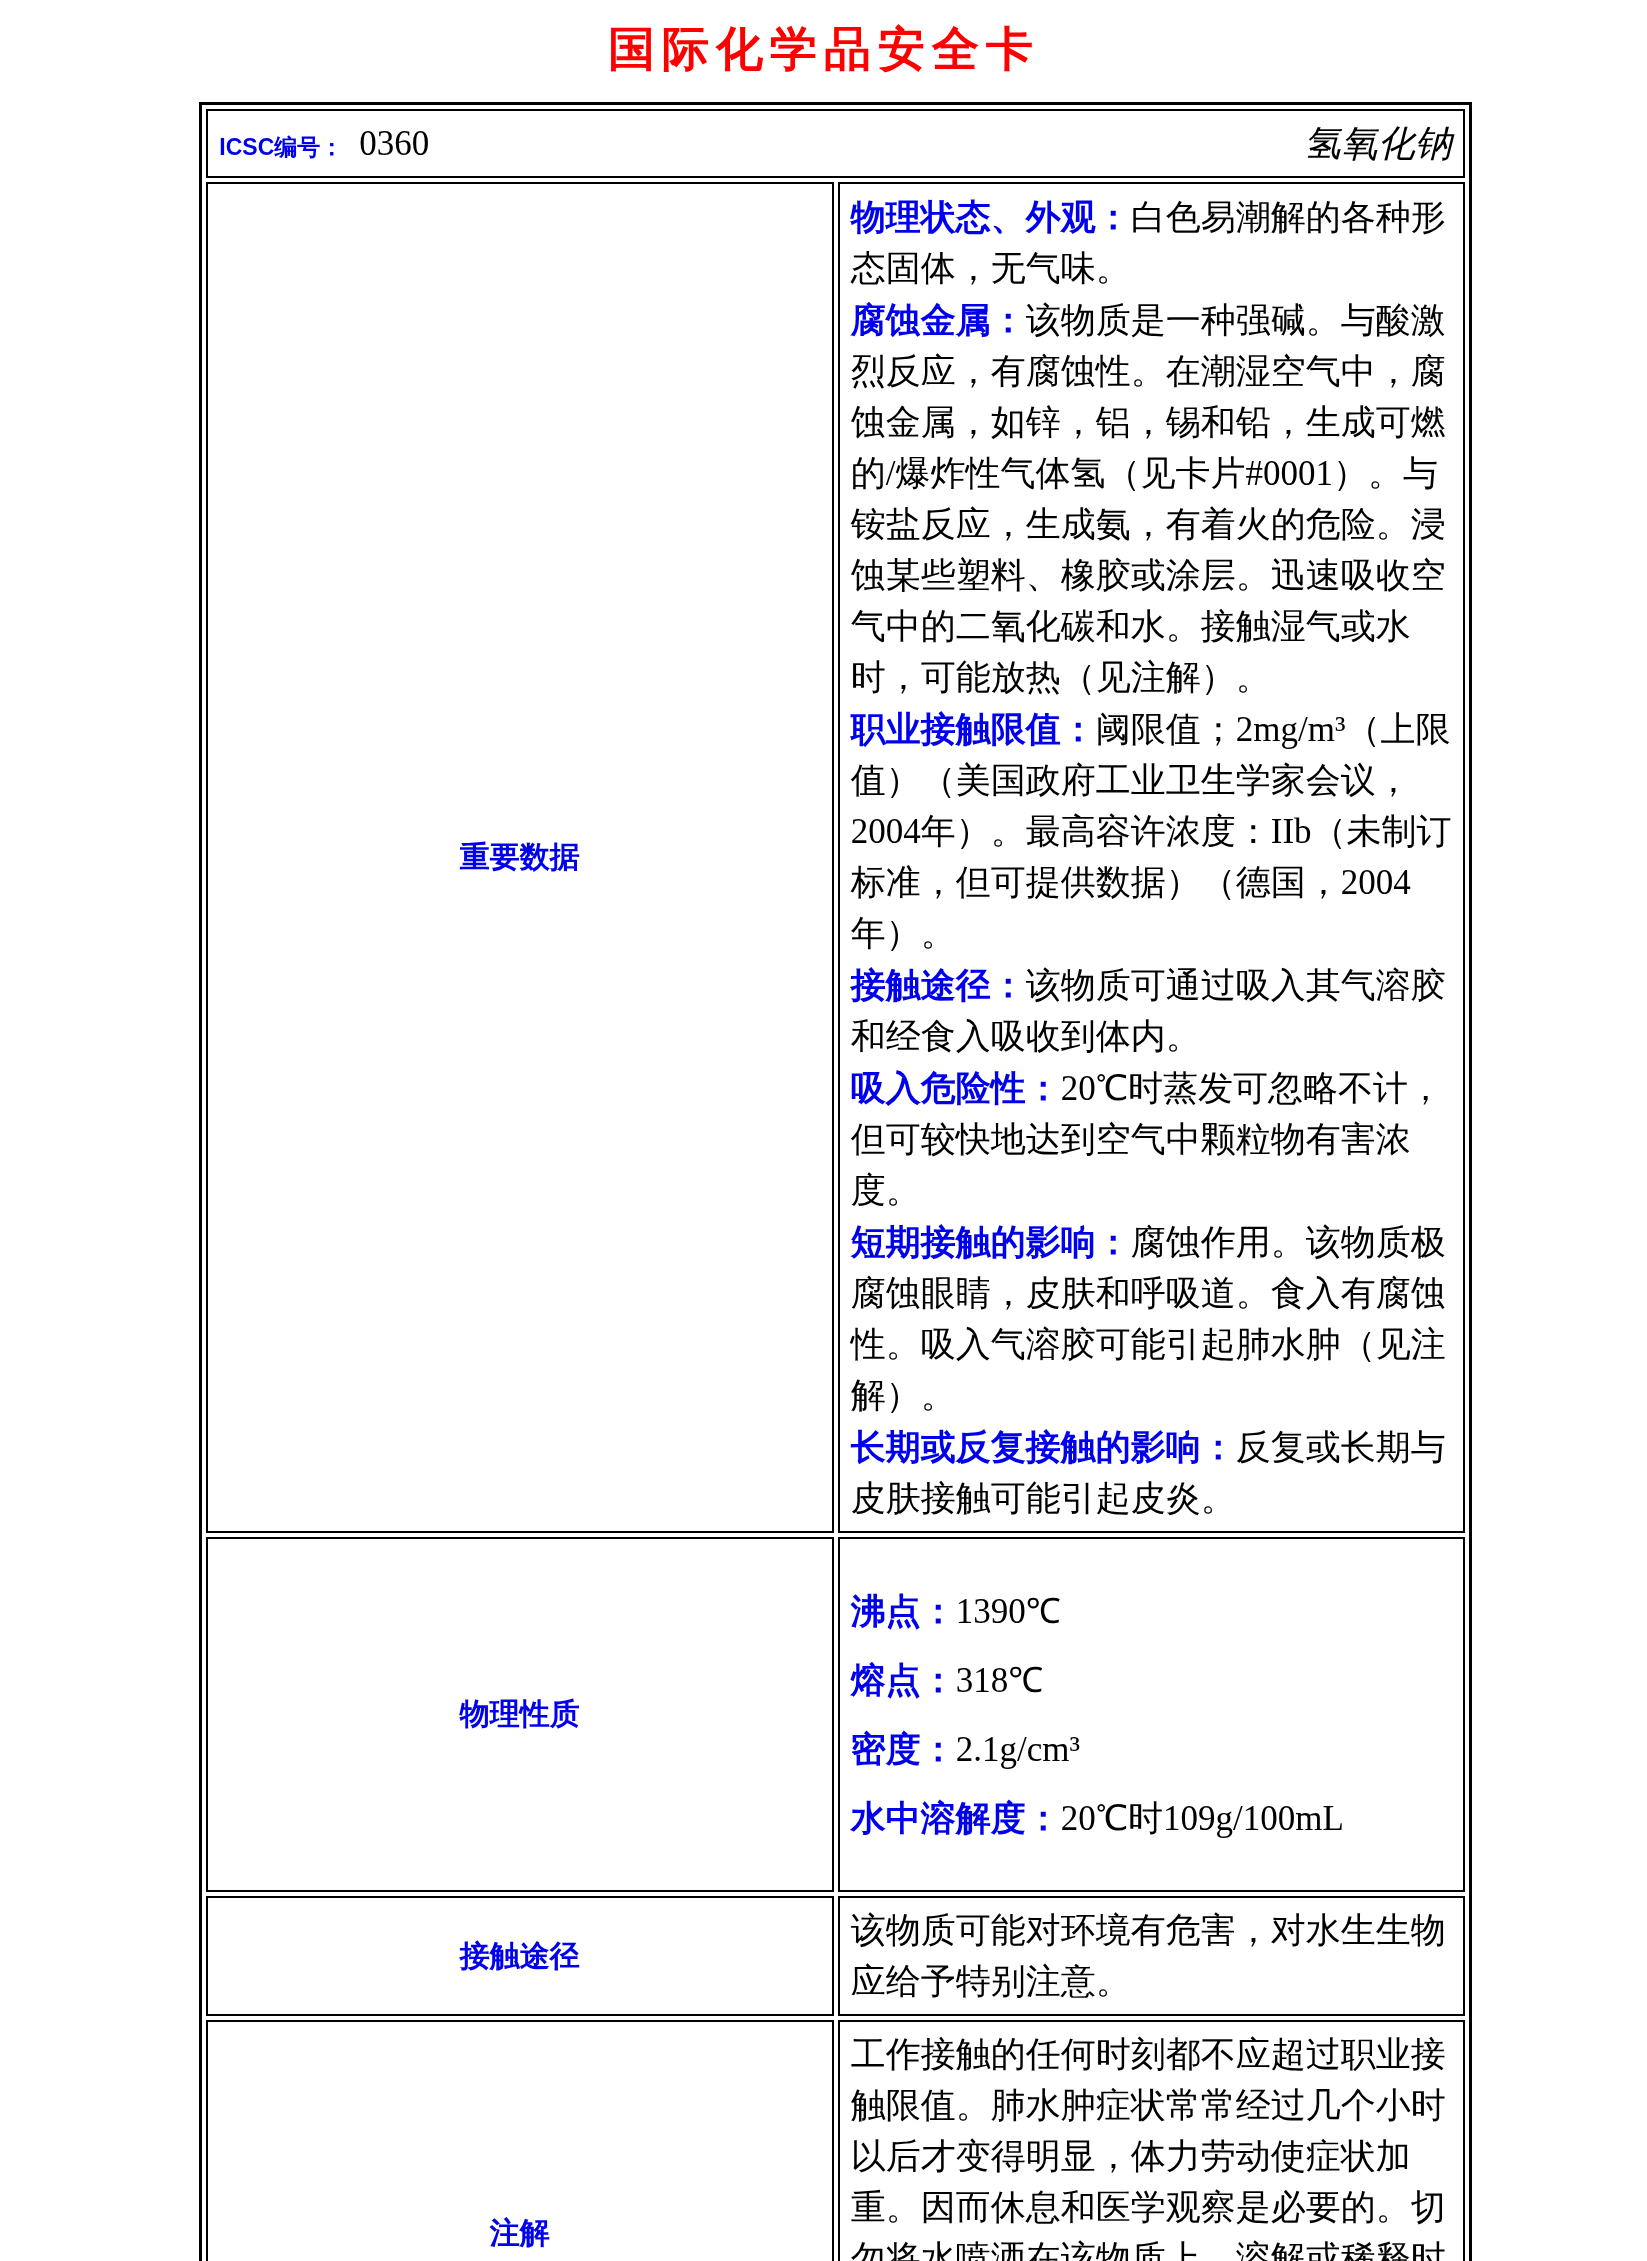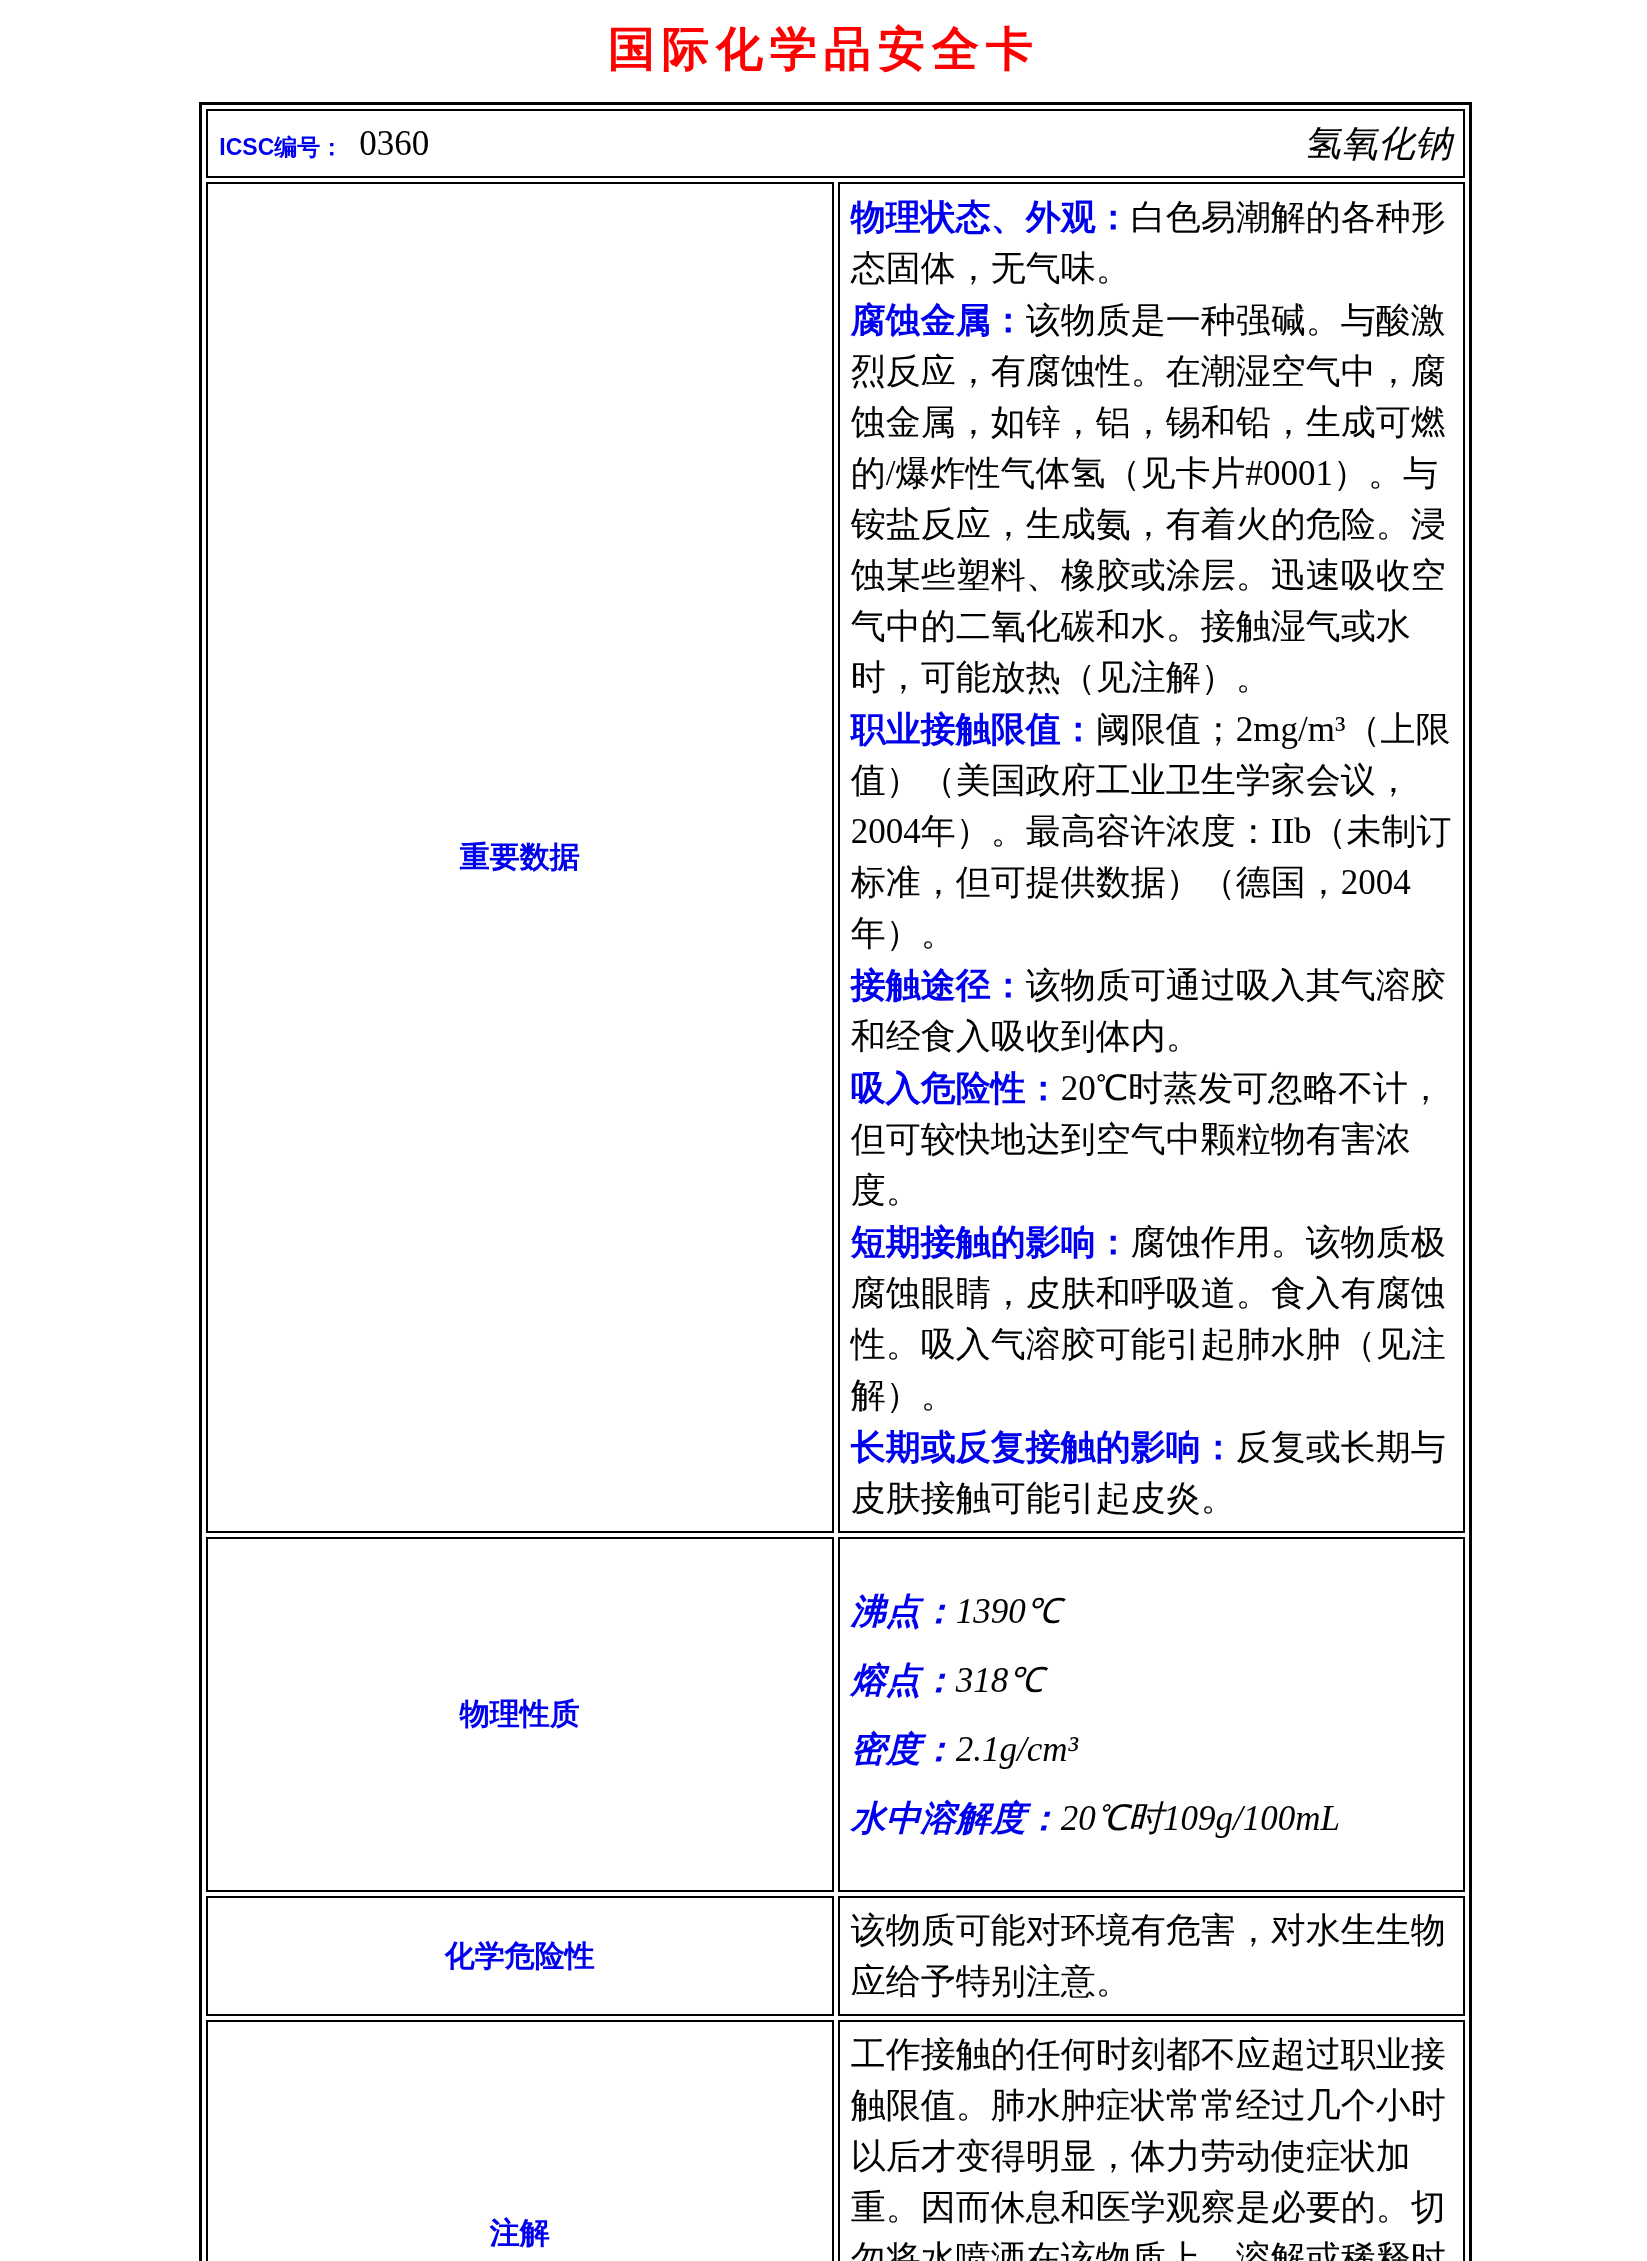--- a/index.html
+++ b/index.html
@@ -31,21 +31,21 @@
     color:#0000ee;font-size:23px;
   }
   .icsc-num{font-size:35px;color:#000;margin-left:16px;}
   .chem-name{font-size:37px;color:#000;font-style:italic;}
   .item{font-size:35px;line-height:51px;text-align:left;}
   .item .lbl{
     font-family:"Liberation Sans", sans-serif;font-weight:bold;color:#0000ee;
   }
   .item .txt{font-family:"Liberation Serif", serif;color:#000;}
   .imp-cell{height:733px;vertical-align:top;}
-  .phys-cell{height:337px;vertical-align:top;font-style:italic;}
+  .phys-cell{height:337px;vertical-align:top;}
   .phys-cell .item{line-height:68px;}
   .env-cell{height:58px;}
   .notes-cell{height:193px;}
 </style>
 </head>
 <body>
 
 <div>
 
   <div class="page-title">国际化学品安全卡</div>
@@ -81,21 +81,21 @@
       <td class="cell label-cell">物理性质</td>
       <td class="cell content-cell phys-cell">
         <div class="item"><span class="lbl">沸点：</span><span class="txt">1390℃</span></div>
         <div class="item"><span class="lbl">熔点：</span><span class="txt">318℃</span></div>
         <div class="item"><span class="lbl">密度：</span><span class="txt">2.1g/cm³</span></div>
         <div class="item"><span class="lbl">水中溶解度：</span><span class="txt">20℃时109g/100mL</span></div>
       </td>
     </tr>
 
     <tr>
-      <td class="cell label-cell">化学危险性</td>
+      <td class="cell label-cell">接触途径</td>
       <td class="cell content-cell env-cell">
         <div class="item"><span class="txt">该物质可能对环境有危害，对水生生物应给予特别注意。</span></div>
       </td>
     </tr>
 
     <tr>
       <td class="cell label-cell">注解</td>
       <td class="cell content-cell notes-cell">
         <div class="item"><span class="txt">工作接触的任何时刻都不应超过职业接触限值。肺水肿症状常常经过几个小时以后才变得明显，体力劳动使症状加重。因而休息和医学观察是必要的。切勿将水喷洒在该物质上。溶解或稀释时总要缓慢将它加入到水中。其他UN编号：1824 氢氧化钠溶液，危险性类别：8。</span></div>
       </td>

